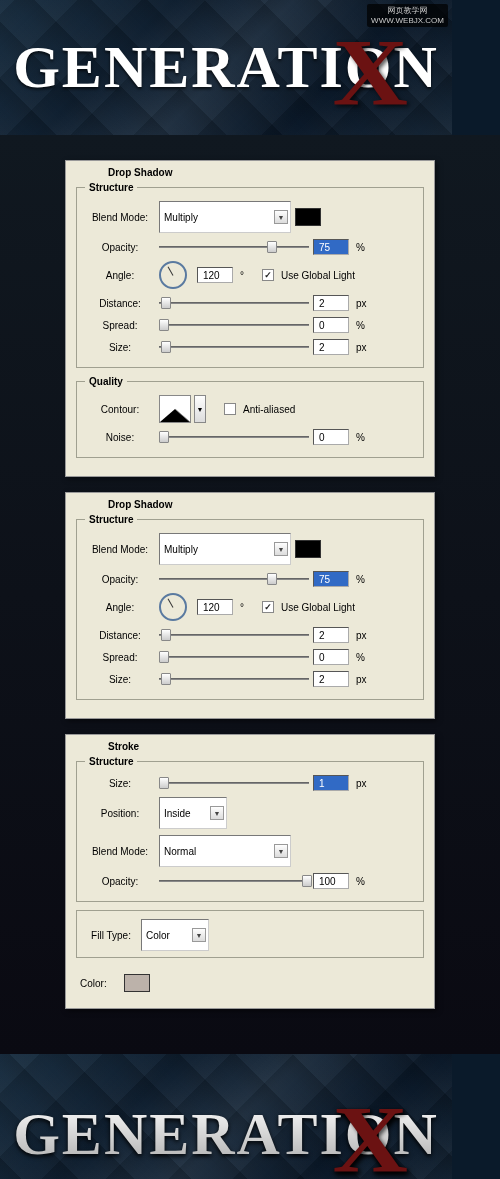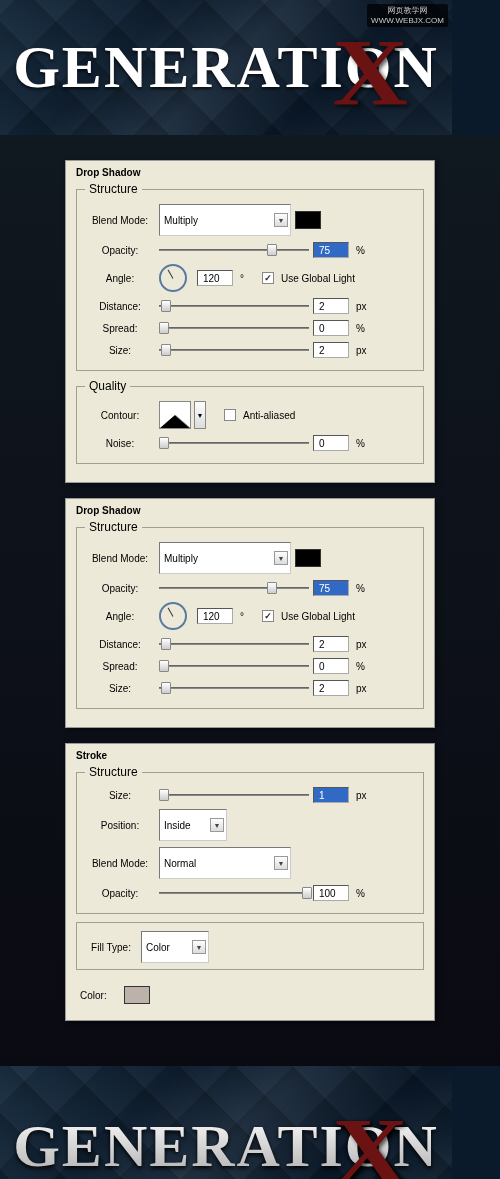--- a/index.html
+++ b/index.html
@@ -45,21 +45,21 @@
   
   .panel {
     background: #ece9d8; border: 1px solid #999;
     width: 370px; margin: 0 auto 15px; padding: 6px 10px 10px;
     box-shadow: 2px 2px 5px rgba(0,0,0,0.5);
   }
   
   fieldset {
     border: 1px solid #a0a090; margin: 0 0 8px 0; padding: 8px 8px 6px;
   }
-  legend { padding: 0 4px; font-size: 12px; font-weight: normal; }
+  legend { padding: 0 4px; font-size: 10px; font-weight: bold; }
   
   .row { display: flex; align-items: center; margin-bottom: 6px; gap:4px; }
   .row-label { width: 70px; text-align: center; flex-shrink:0; }
   
   .dropdown {
     display: inline-flex; align-items: center; background: #fff;
     border: 1px inset #ccc; height: 32px; padding: 0 2px 0 4px;
     font-size: 10px;
   }
   .dropdown .dd-text { min-width: 110px; }
@@ -106,21 +106,21 @@
     content:""; position:absolute; left:0; bottom:0; width:100%; height:100%;
     background:linear-gradient(to top right, #000 0%, #000 48%, #fff 52%, #fff 100%);
     clip-path: polygon(0 100%, 100% 0, 100% 100%);
   }
   .contour-dd {
     width:12px; height:28px; border:1px solid #888;
     background:linear-gradient(#fefefe,#dcdcdc); display:inline-flex;
     align-items:center; justify-content:center; font-size:7px; margin-left:-1px;
   }
   
-  .panel-title { font-weight:bold; font-size:10px; margin-bottom:4px; }
+  .panel-title { font-weight:bold; font-size:10px; margin-bottom:4px;margin-left:32px; }
   
   .center-row { justify-content:center; }
 </style>
 </head>
 <body>
 
 <div class="header-img">
   <div class="watermark">
     <div>网页教学网</div>
     <div>WWW.WEBJX.COM</div>

